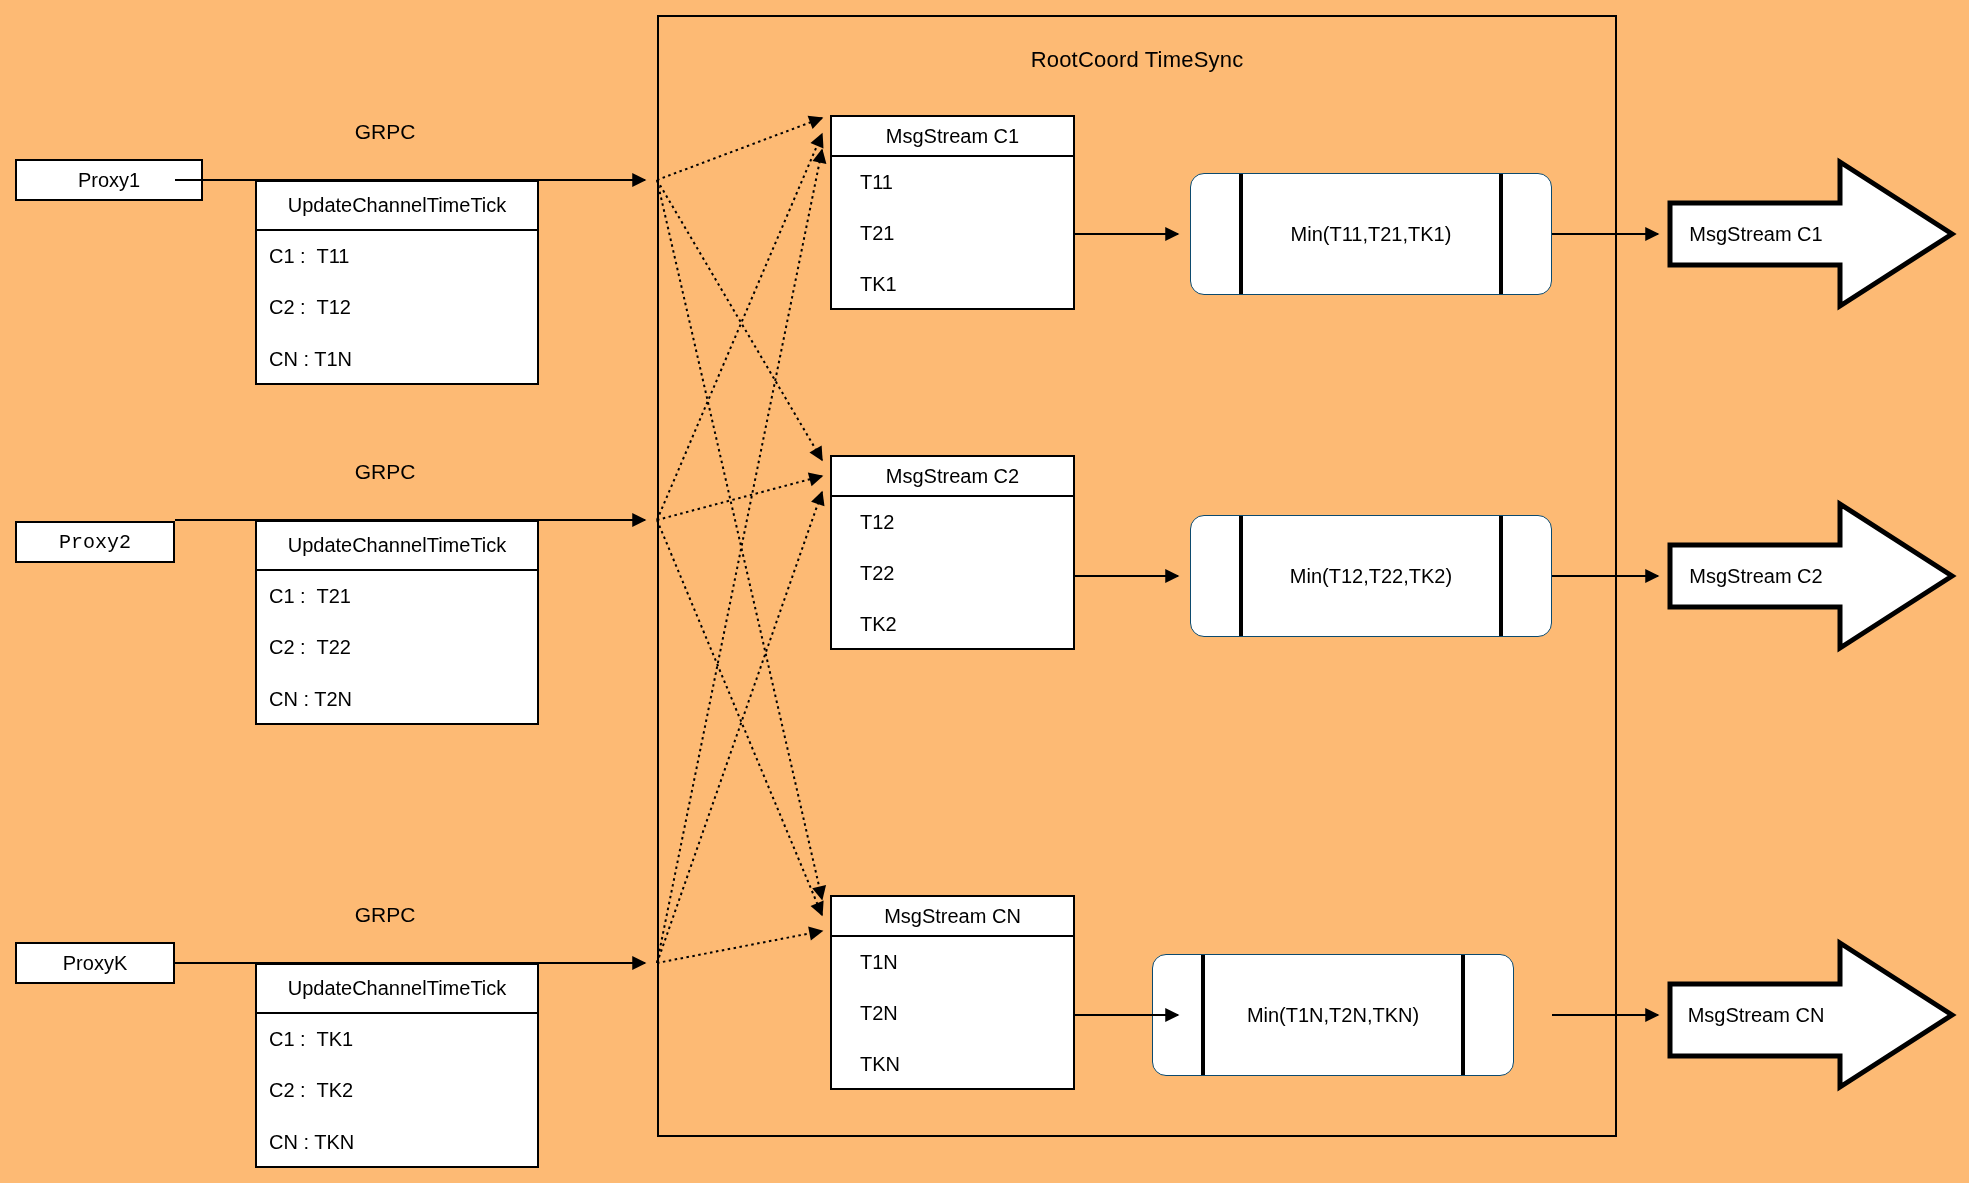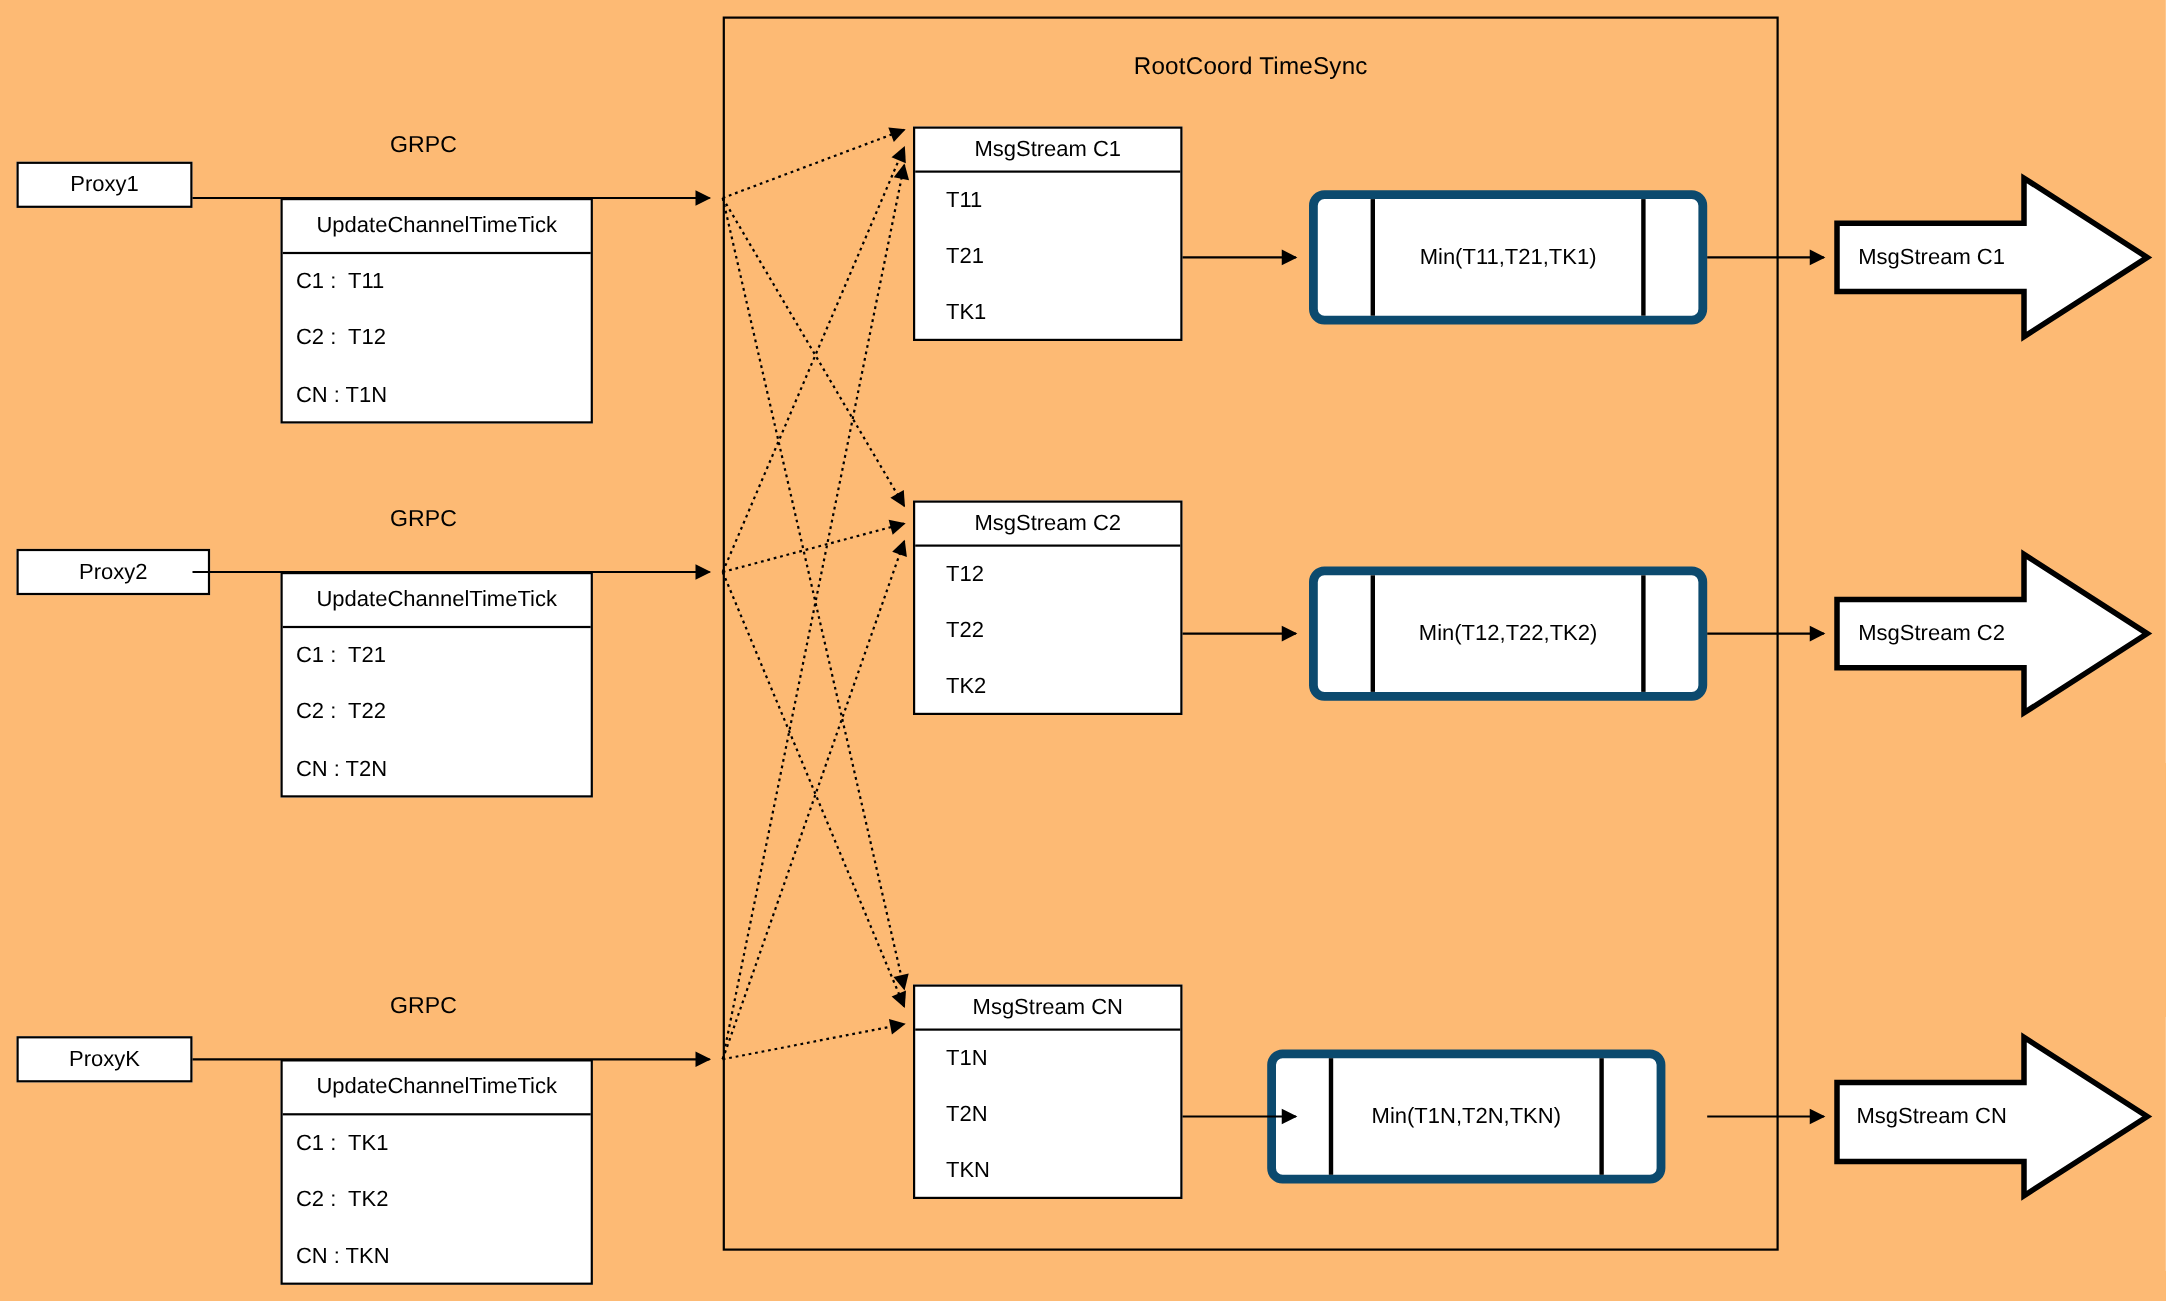--- a/index.html
+++ b/index.html
@@ -45,21 +45,21 @@
   .mtable .mhead{
     height:38px;border-bottom:2px solid #000;display:flex;align-items:center;justify-content:center;
     font-size:20px;white-space:nowrap;
   }
   .mtable .mbody{
     height:153px;display:flex;flex-direction:column;justify-content:space-around;
     padding-left:28px;font-size:20px;
   }
   
   .minbox{
-    border:8px solid #0c4a6e;border-radius:14px;background:#fff;
+    border:1px solid #0c4a6e;border-radius:14px;background:#fff;
   }
   .minbox .vline{
     position:absolute;top:0;bottom:0;width:4px;background:#000;
   }
   .minbox .vline.left{left:48px;}
   .minbox .vline.right{right:48px;}
   .minbox .minlabel{
     position:absolute;left:0;top:0;width:100%;height:100%;
     display:flex;align-items:center;justify-content:center;
     font-size:20px;white-space:nowrap;
@@ -72,21 +72,21 @@
 </style>
 </head>
 <body>
 
 <div id="canvas">
 
   <div class="abs rootcoord" style="left:657px;top:15px;width:960px;height:1122px;">
     <div class="rootcoord-title">RootCoord TimeSync</div>
   </div>
 
-  <div class="abs proxy" style="left:15px;top:147px;width:160px;height:42px;">
+  <div class="abs proxy" style="left:15px;top:159px;width:188px;height:42px;">
     <span>Proxy1</span>
   </div>
   <div class="abs grpc" style="left:285px;top:118px;width:200px;">GRPC</div>
   <div class="abs utable" style="left:255px;top:180px;width:284px;height:205px;">
     <div class="uhead">UpdateChannelTimeTick</div>
     <div class="ubody">
       <div class="urow">C1 :  T11</div>
       <div class="urow">C2 :  T12</div>
       <div class="urow">CN : T1N</div>
     </div>
@@ -99,21 +99,21 @@
       <div>TK1</div>
     </div>
   </div>
   <div class="abs minbox" style="left:1190px;top:173px;width:362px;height:122px;">
     <div class="vline left"></div>
     <div class="vline right"></div>
     <div class="minlabel">Min(T11,T21,TK1)</div>
   </div>
   <div class="abs arrowlabel" style="left: 1668px; top: 219px; z-index: 5;">MsgStream C1</div>
 
-  <div class="abs proxy" style="left:15px;top:499px;width:176px;height:42px;">
+  <div class="abs proxy" style="left:15px;top:521px;width:160px;height:42px;font-family:Liberation Mono, monospace;">
     <span>Proxy2</span>
   </div>
   <div class="abs grpc" style="left:285px;top:458px;width:200px;">GRPC</div>
   <div class="abs utable" style="left:255px;top:520px;width:284px;height:205px;">
     <div class="uhead">UpdateChannelTimeTick</div>
     <div class="ubody">
       <div class="urow">C1 :  T21</div>
       <div class="urow">C2 :  T22</div>
       <div class="urow">CN : T2N</div>
     </div>

